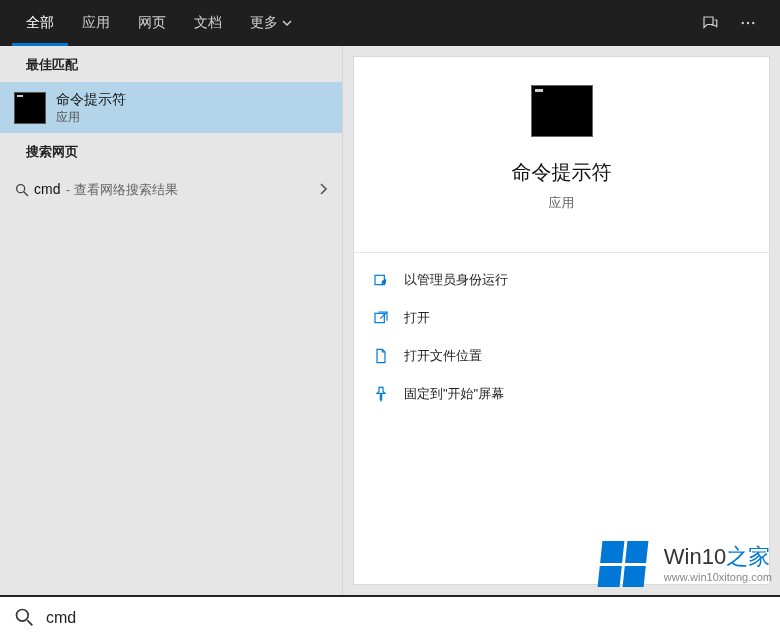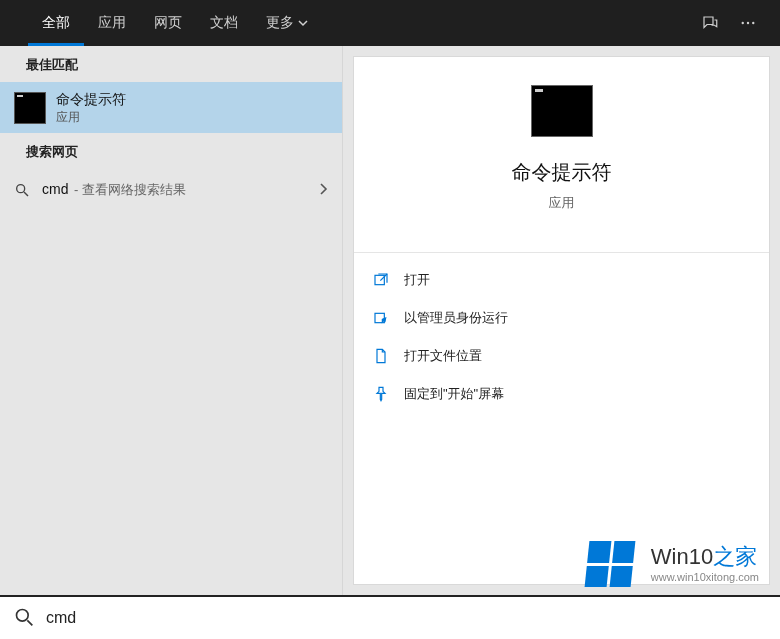--- a/index.html
+++ b/index.html
@@ -10,21 +10,21 @@
       font-size: 13px;
       background: #fff;
       overflow: hidden;
       position: relative;
     }
     .tabs {
       background: #1f1f1f;
       height: 46px;
       display: flex;
       align-items: center;
-      padding: 0 12px 0 28px;
+      padding: 0 12px 0 12px;
       color: #d0d0d0;
     }
     .tab {
       padding: 0 14px;
       height: 100%;
       display: flex;
       align-items: center;
       font-size: 14px;
       cursor: pointer;
     }
@@ -82,21 +82,21 @@
     .li-text { display: flex; flex-direction: column; line-height: 1.35; }
     .li-title { font-size: 14px; color: #111; }
     .li-sub { font-size: 12px; color: #555; }
     .search-row {
       display: flex;
       align-items: center;
       justify-content: space-between;
       padding: 12px 14px;
       cursor: pointer;
     }
-    .search-row-left { display: flex; align-items: center; gap: 12px; }
+    .search-row-left { display: flex; align-items: center; gap: 4px; }
     .search-icon { width: 16px; height: 16px; color: #444; }
     .search-text { color: #111; font-size: 14px; }
     .search-text-sub { color: #666; font-size: 13px; margin-left: 2px; }
     .chevron { color: #555; font-size: 14px; }
     .right-col {
       flex: 1;
       background: #e6e6e6;
       padding: 10px;
       position: relative;
     }
@@ -173,21 +173,21 @@
     .search-bar input {
       border: none;
       outline: none;
       font-size: 16px;
       flex: 1;
       color: #222;
       background: transparent;
     }
     .watermark {
       position: absolute;
-      right: 21px;
+      right: 8px;
       bottom: 52px;
       display: flex;
       align-items: center;
       gap: 18px;
       color: #666;
     }
     .win-logo {
       width: 46px; height: 46px;
       display: grid;
       grid-template-columns: 1fr 1fr;
@@ -270,34 +270,34 @@
     <div class="detail-card">
       <div class="detail-icon"></div>
       <div class="detail-title">命令提示符</div>
       <div class="detail-sub">应用</div>
 
       <div class="actions">
         <div class="action">
           <span class="action-icon">
             <svg width="16" height="16" viewBox="0 0 24 24" fill="none" stroke="currentColor" stroke-width="1.8">
                 <rect x="3" y="5" width="14" height="14"></rect>
+                <path d="M14 14l5-2-1 5-2-1-2 2z" fill="currentColor"></path>
+              </svg>
+          </span>
+          <span>以管理员身份运行</span>
+        </div>
+        <div class="action">
+          <span class="action-icon">
+            <svg width="16" height="16" viewBox="0 0 24 24" fill="none" stroke="currentColor" stroke-width="1.8">
+                <rect x="3" y="5" width="14" height="14"></rect>
                 <path d="M8 3h13v13"></path>
                 <path d="M21 3L11 13"></path>
               </svg>
           </span>
           <span>打开</span>
-        </div>
-        <div class="action">
-          <span class="action-icon">
-            <svg width="16" height="16" viewBox="0 0 24 24" fill="none" stroke="currentColor" stroke-width="1.8">
-                <rect x="3" y="5" width="14" height="14"></rect>
-                <path d="M14 14l5-2-1 5-2-1-2 2z" fill="currentColor"></path>
-              </svg>
-          </span>
-          <span>以管理员身份运行</span>
         </div>
         <div class="action">
           <span class="action-icon">
             <svg width="16" height="16" viewBox="0 0 24 24" fill="none" stroke="currentColor" stroke-width="1.8">
                 <path d="M6 2h8l4 4v16H6z"></path>
                 <path d="M14 2v4h4"></path>
               </svg>
           </span>
           <span>打开文件位置</span>
         </div>

